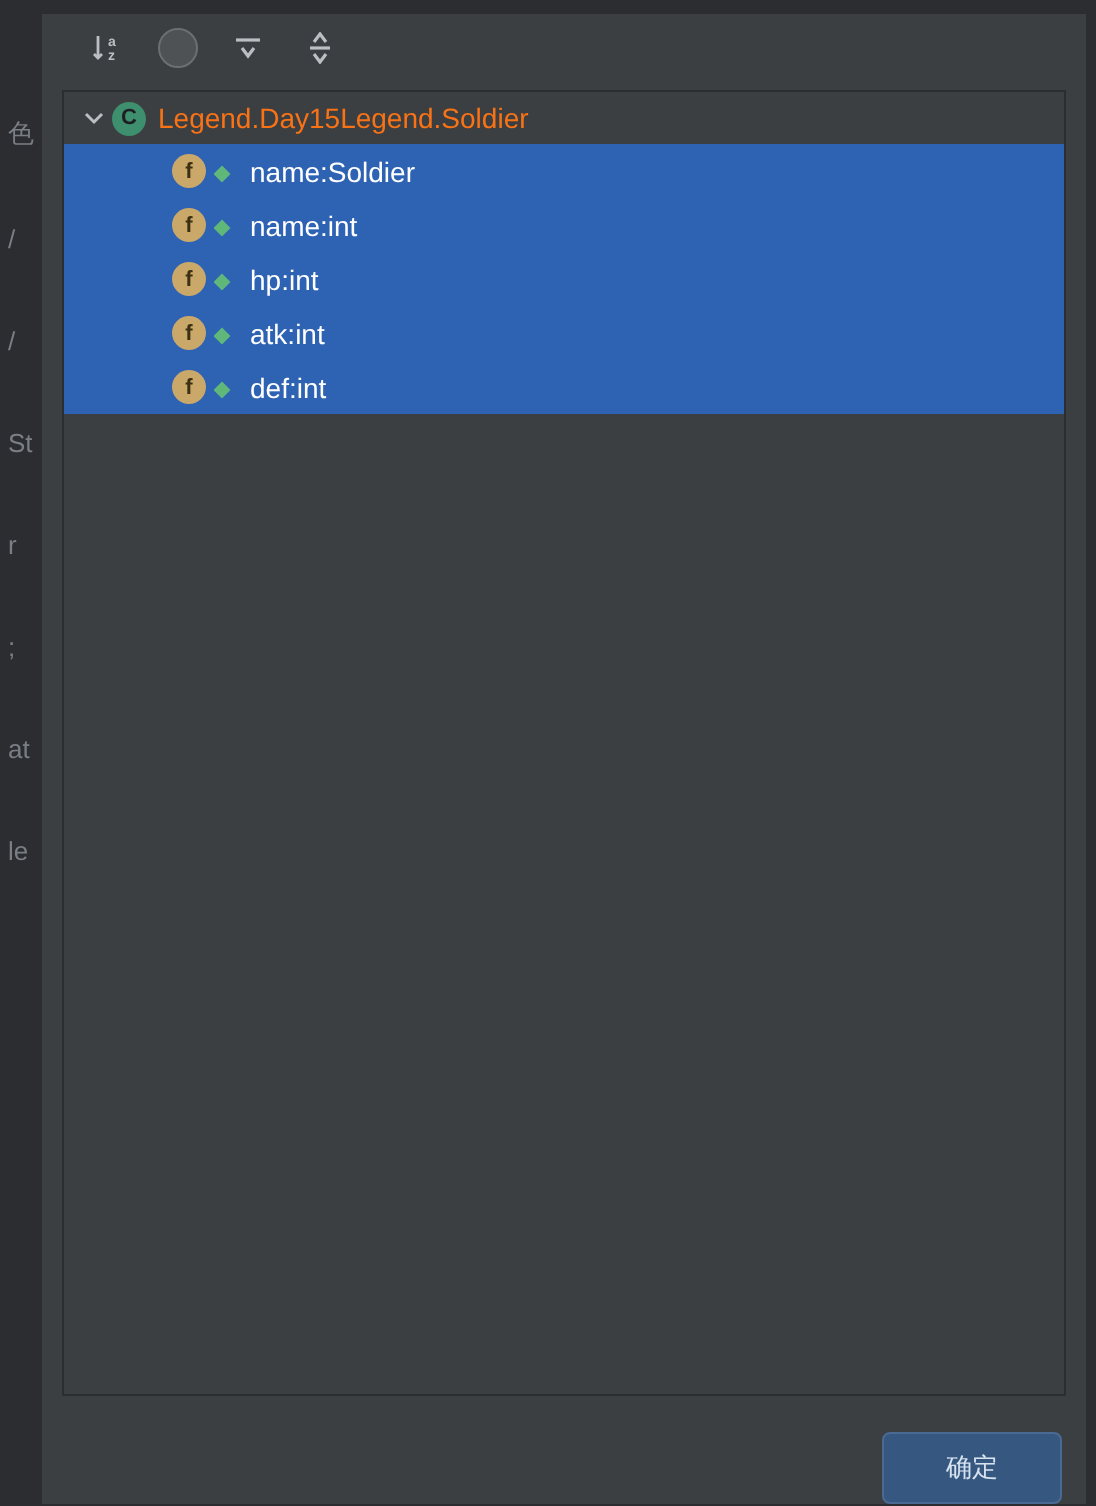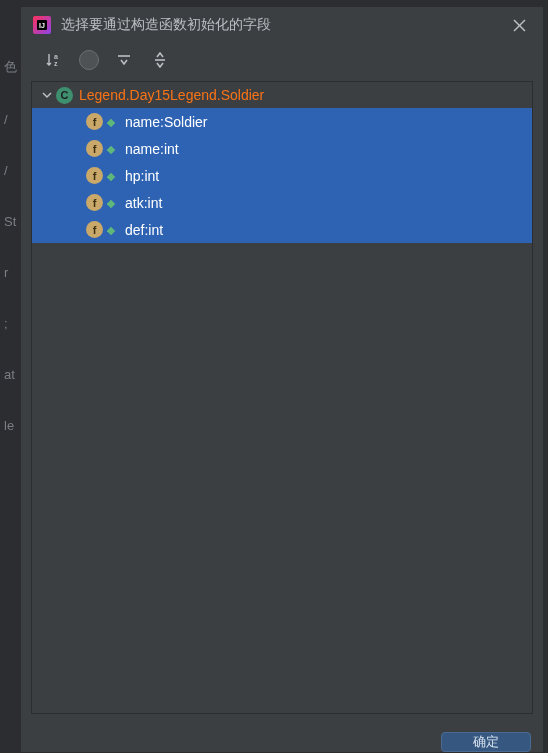--- a/index.html
+++ b/index.html
@@ -172,21 +172,21 @@
     }
     .button-bar {
       display: flex;
       justify-content: flex-end;
       gap: 12px;
       padding: 8px 12px 0;
       border-top: 0;
     }
     .btn {
       min-width: 90px;
-      height: 20px;
+      height: 36px;
       padding: 0 16px;
       display: inline-flex;
       align-items: center;
       justify-content: center;
       font-size: 13px;
       border-radius: 4px;
       cursor: pointer;
       border: 1px solid #5e6060;
       background: #4c5052;
       color: #d0d2d8;
@@ -206,32 +206,20 @@
   <span>/</span>
   <span>St</span>
   <span>r</span>
   <span>;</span>
   <span>at</span>
   <span>le</span>
 </div>
 
 <div class="dialog">
 
-  <div class="titlebar">
-    <span class="app-icon">
-      <span class="app-icon-inner">IJ</span>
-    </span>
-    <span class="title-text">选择要通过构造函数初始化的字段</span>
-    <span class="close-btn">
-      <svg width="13" height="13" viewBox="0 0 13 13">
-        <line x1="1" y1="1" x2="12" y2="12" stroke="#bcbec4" stroke-width="1.5"></line>
-        <line x1="12" y1="1" x2="1" y2="12" stroke="#bcbec4" stroke-width="1.5"></line>
-      </svg>
-    </span>
-  </div>
 
   <div class="toolbar">
     <span class="tb-btn">
       <svg width="17" height="17" viewBox="0 0 17 17">
         <path d="M3 2 L3 13 M1 11 L3 13 L5 11" stroke="#bcbec4" stroke-width="1.4" fill="none"></path>
         <text x="8" y="7" font-size="7" fill="#bcbec4" font-weight="bold">a</text>
         <text x="8" y="14" font-size="7" fill="#bcbec4" font-weight="bold">z</text>
       </svg>
     </span>
     <span class="tb-btn toggle">

